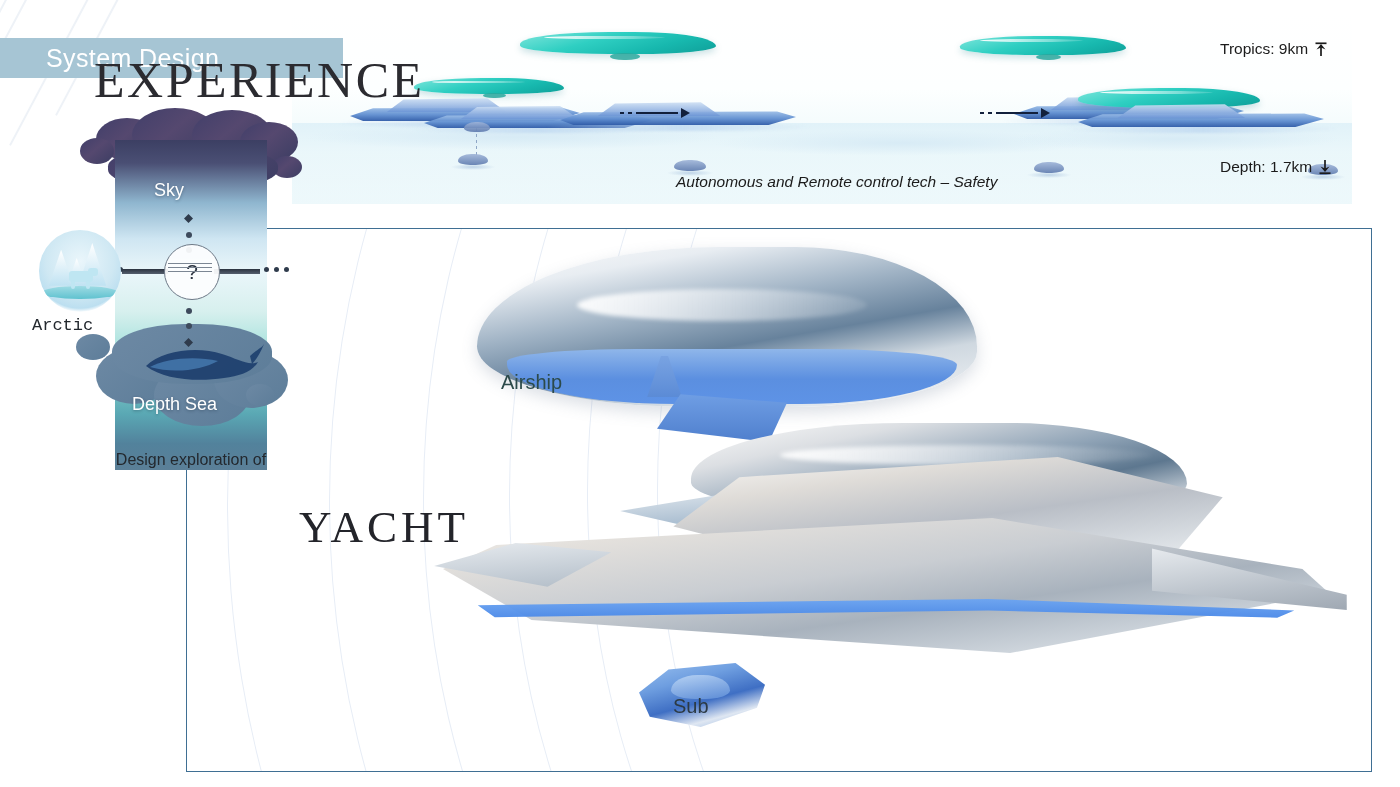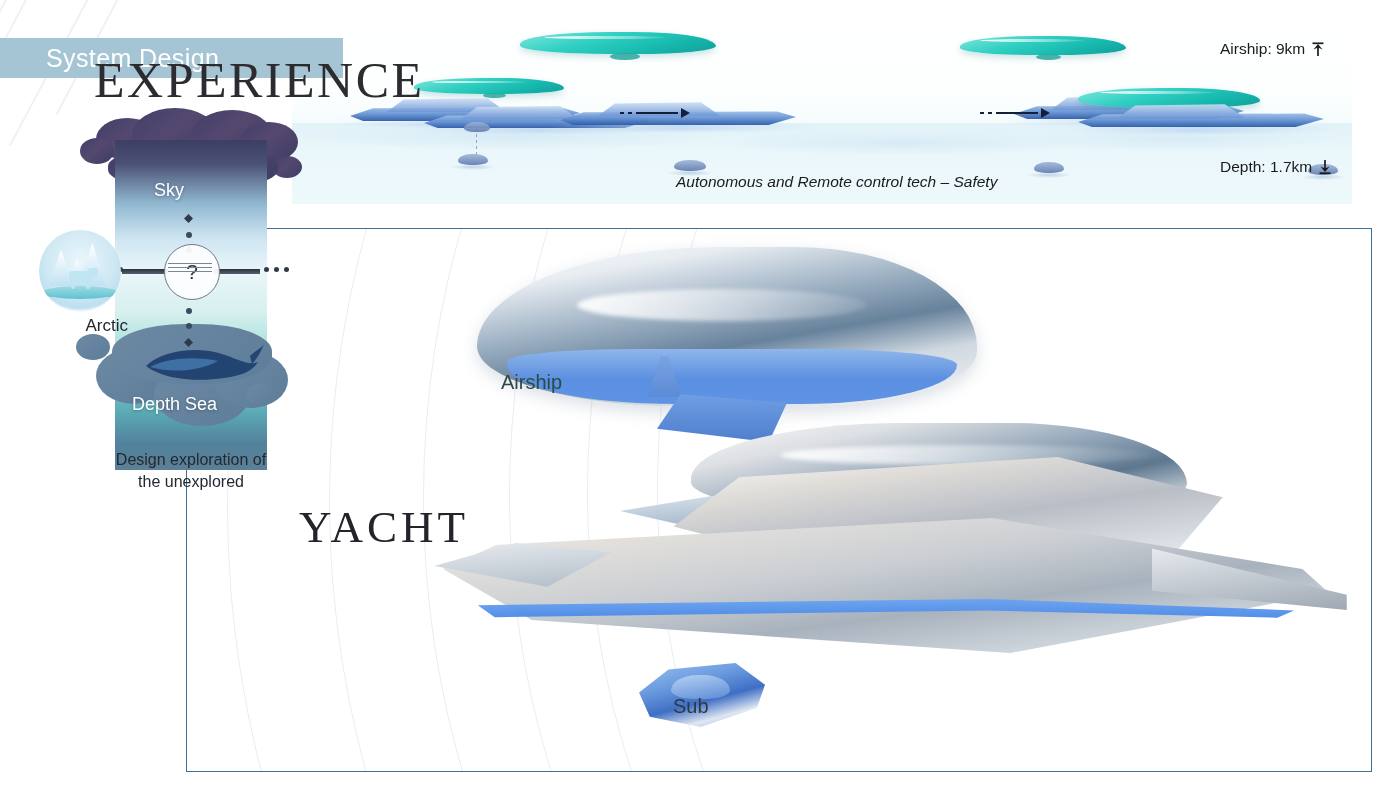--- a/index.html
+++ b/index.html
@@ -178,21 +178,21 @@
     position:absolute;top:157px;height:5px;z-index:10;
     background:linear-gradient(180deg,#2b3340,#545f6d);
   }
   .hub-rings{position:absolute;left:132px;top:148px;z-index:12;}
   .hub-rings span{display:block;height:1px;background:#7c8794;margin:3px 0;}
 
   .eco-dots{position:absolute;z-index:11;display:flex;gap:5px;align-items:center;}
   .eco-dots b{width:5px;height:5px;border-radius:50%;background:#2f3b4c;display:block;}
 
   
-  .biome{position:absolute;z-index:11;text-align:right;width:96px;}
+  .biome{position:absolute;z-index:11;text-align:left;width:96px;font-family:Liberation Mono, monospace;}
   .biome .bubble{
     width:82px;height:82px;margin:0 auto;border-radius:50%;position:relative;overflow:hidden;
   }
   .biome .cap{
     margin-top:4px;font-size:17px;color:#23282e;
   }
   #biome-arctic .bubble{
     background:radial-gradient(circle at 50% 38%,#eaf6fb 0%,#cfe8f3 52%,#bcdff0 72%,rgba(200,228,242,0) 78%);
   }
   #biome-tropics .bubble{
@@ -435,21 +435,21 @@
   </div>
   <div class="flow-arrow" style="left:688px;top:96px;">
     <i></i>
       <i></i>
       <span class="shaft"></span>
       <span class="head"></span>
   </div>
 </div>
 
 <div class="scene-metric nosel" style="left:1220px;top:40px;">
-  <span>Airship: 9km</span>
+  <span>Tropics: 9km</span>
   <svg width="14" height="16" viewBox="0 0 14 16">
     <line x1="7" y1="15" x2="7" y2="4" stroke="#1b1b1b" stroke-width="1.7"></line>
     <path d="M7 3 L11.5 8.6 L7 6.6 L2.5 8.6 Z" fill="#1b1b1b"></path>
     <line x1="1.5" y1="2.3" x2="12.5" y2="2.3" stroke="#1b1b1b" stroke-width="1.7"></line>
   </svg>
 </div>
 <div class="scene-metric nosel" style="left:1220px;top:158px;">
   <span>Depth: 1.7km</span>
   <svg width="14" height="16" viewBox="0 0 14 16">
     <line x1="7" y1="1" x2="7" y2="11" stroke="#1b1b1b" stroke-width="1.7"></line>
@@ -530,21 +530,20 @@
       <div class="bear" style="left:60%;top:46%;width:12%;height:10%;"></div>
       <div class="bear" style="left:39%;top:61%;width:5%;height:11%;"></div>
       <div class="bear" style="left:57%;top:61%;width:5%;height:11%;"></div>
     </div>
     <div class="cap nosel">Arctic</div>
   </div>
 
 
   <div class="nosel" id="env-footnote">
     <div>Design exploration of</div>
-    <div>the unexplored</div>
   </div>
 </div>
 
 <div class="abs" id="product-panel">
 
   <div id="panel-arcs">
     <span style="left:470px;top:-330px;width:760px;height:1180px;"></span>
     <span style="left:400px;top:-378px;width:880px;height:1280px;"></span>
     <span style="left:322px;top:-430px;width:1010px;height:1390px;"></span>
     <span style="left:236px;top:-486px;width:1150px;height:1508px;"></span>

